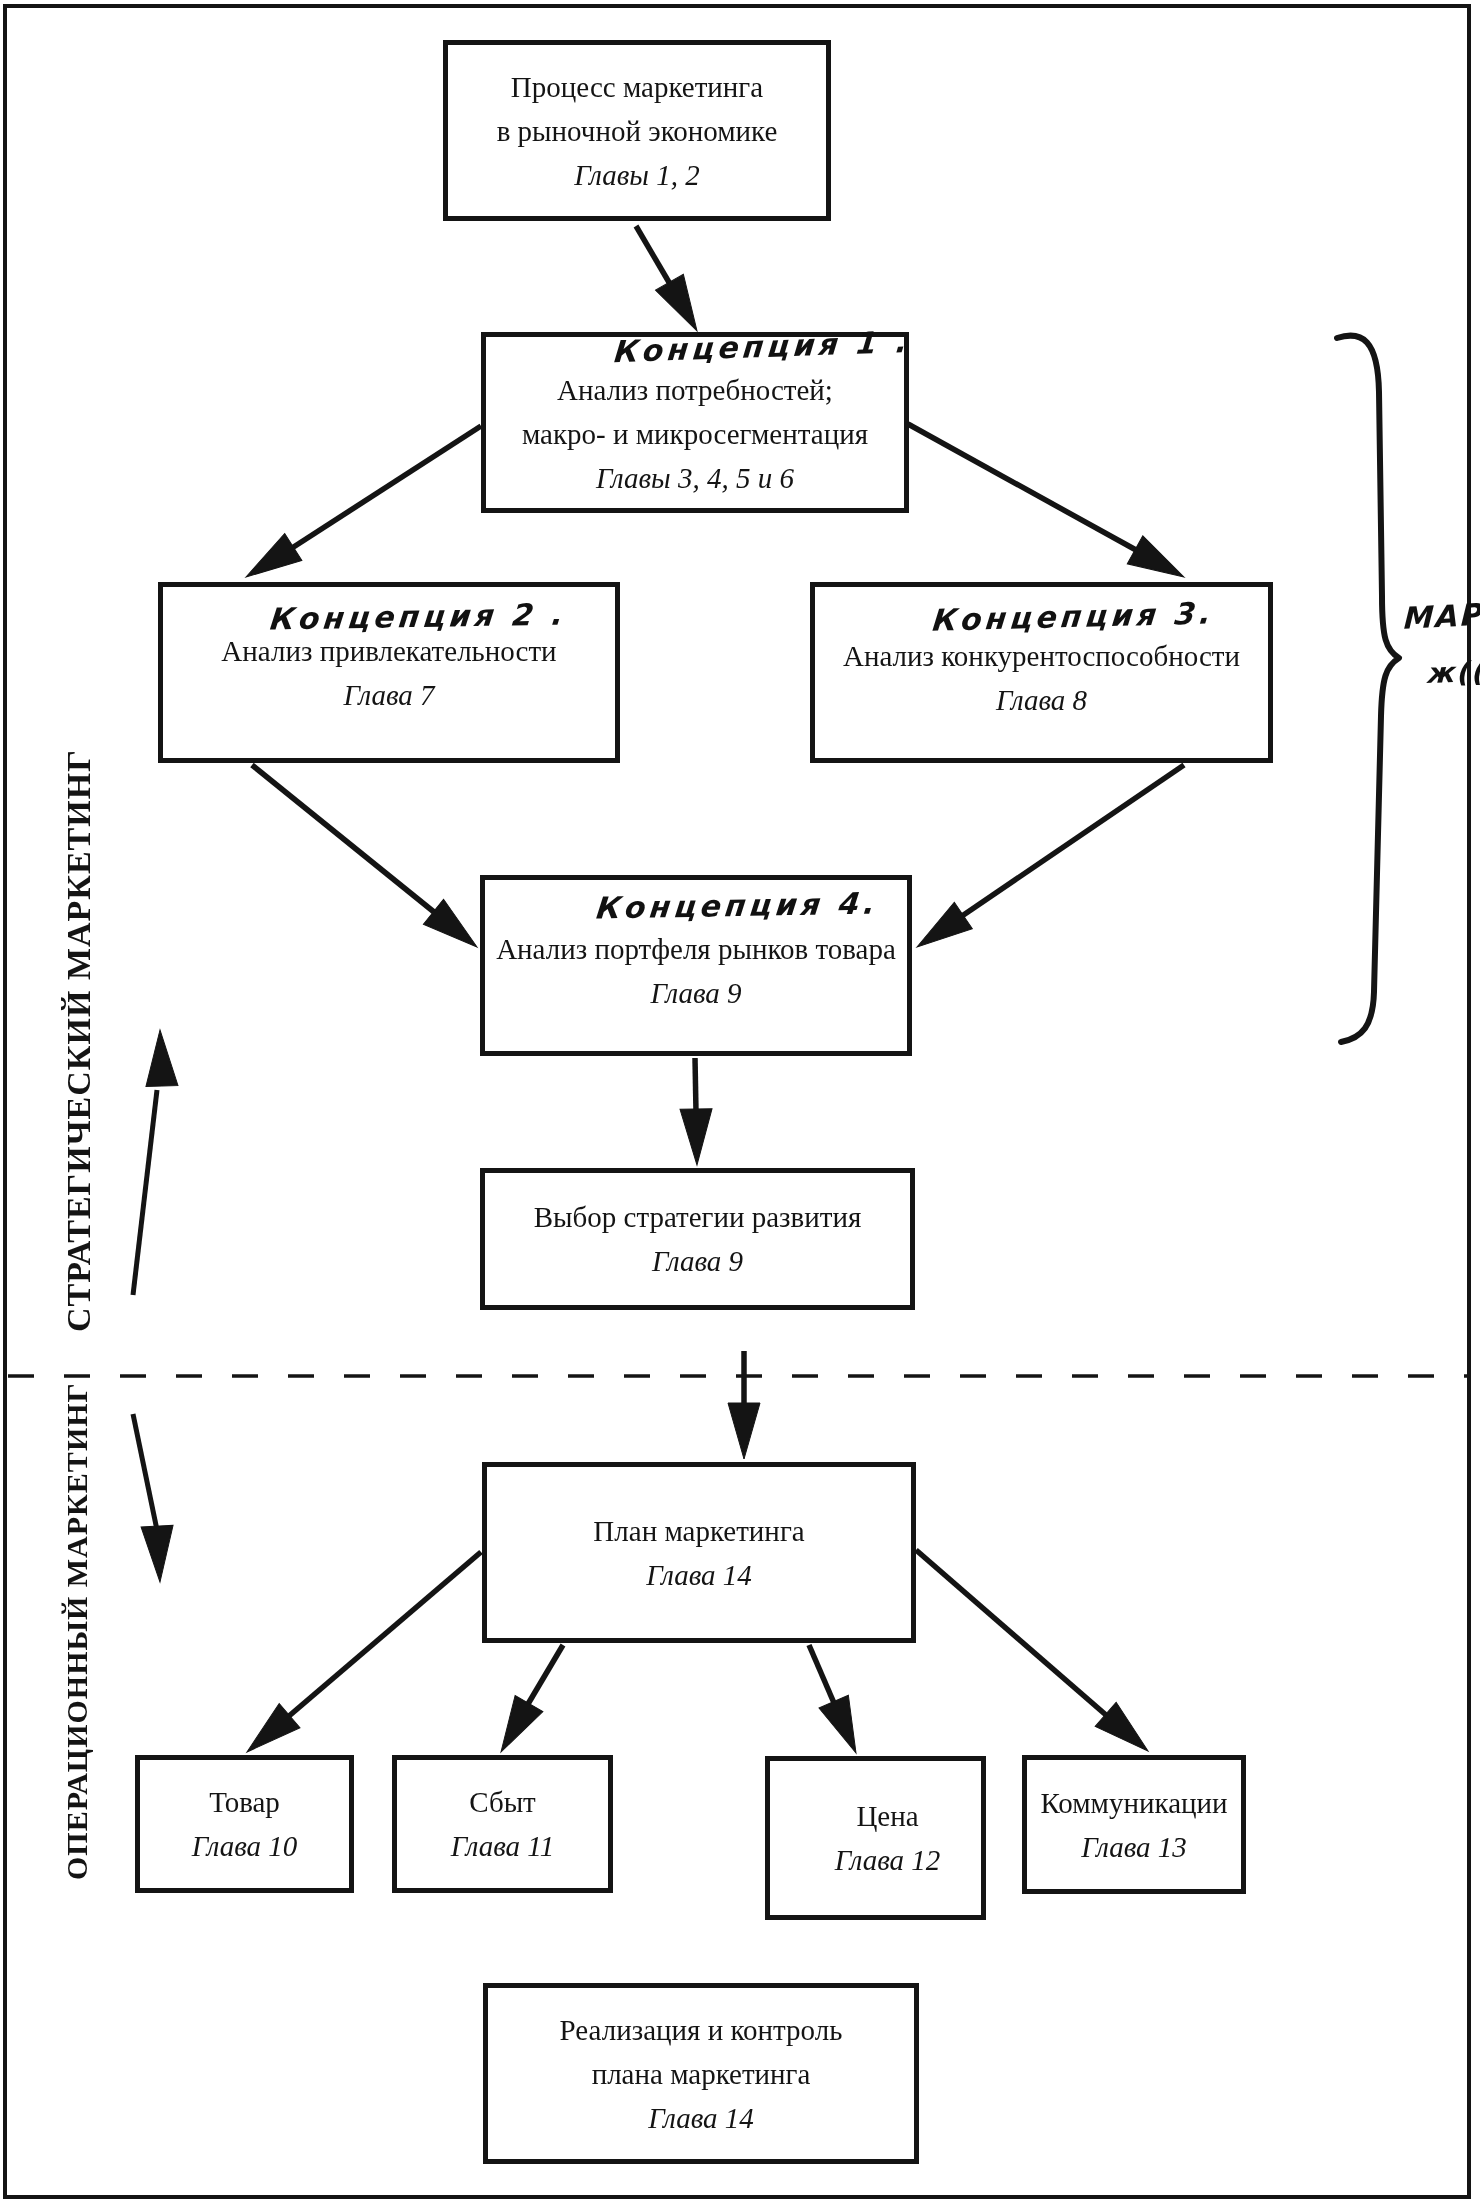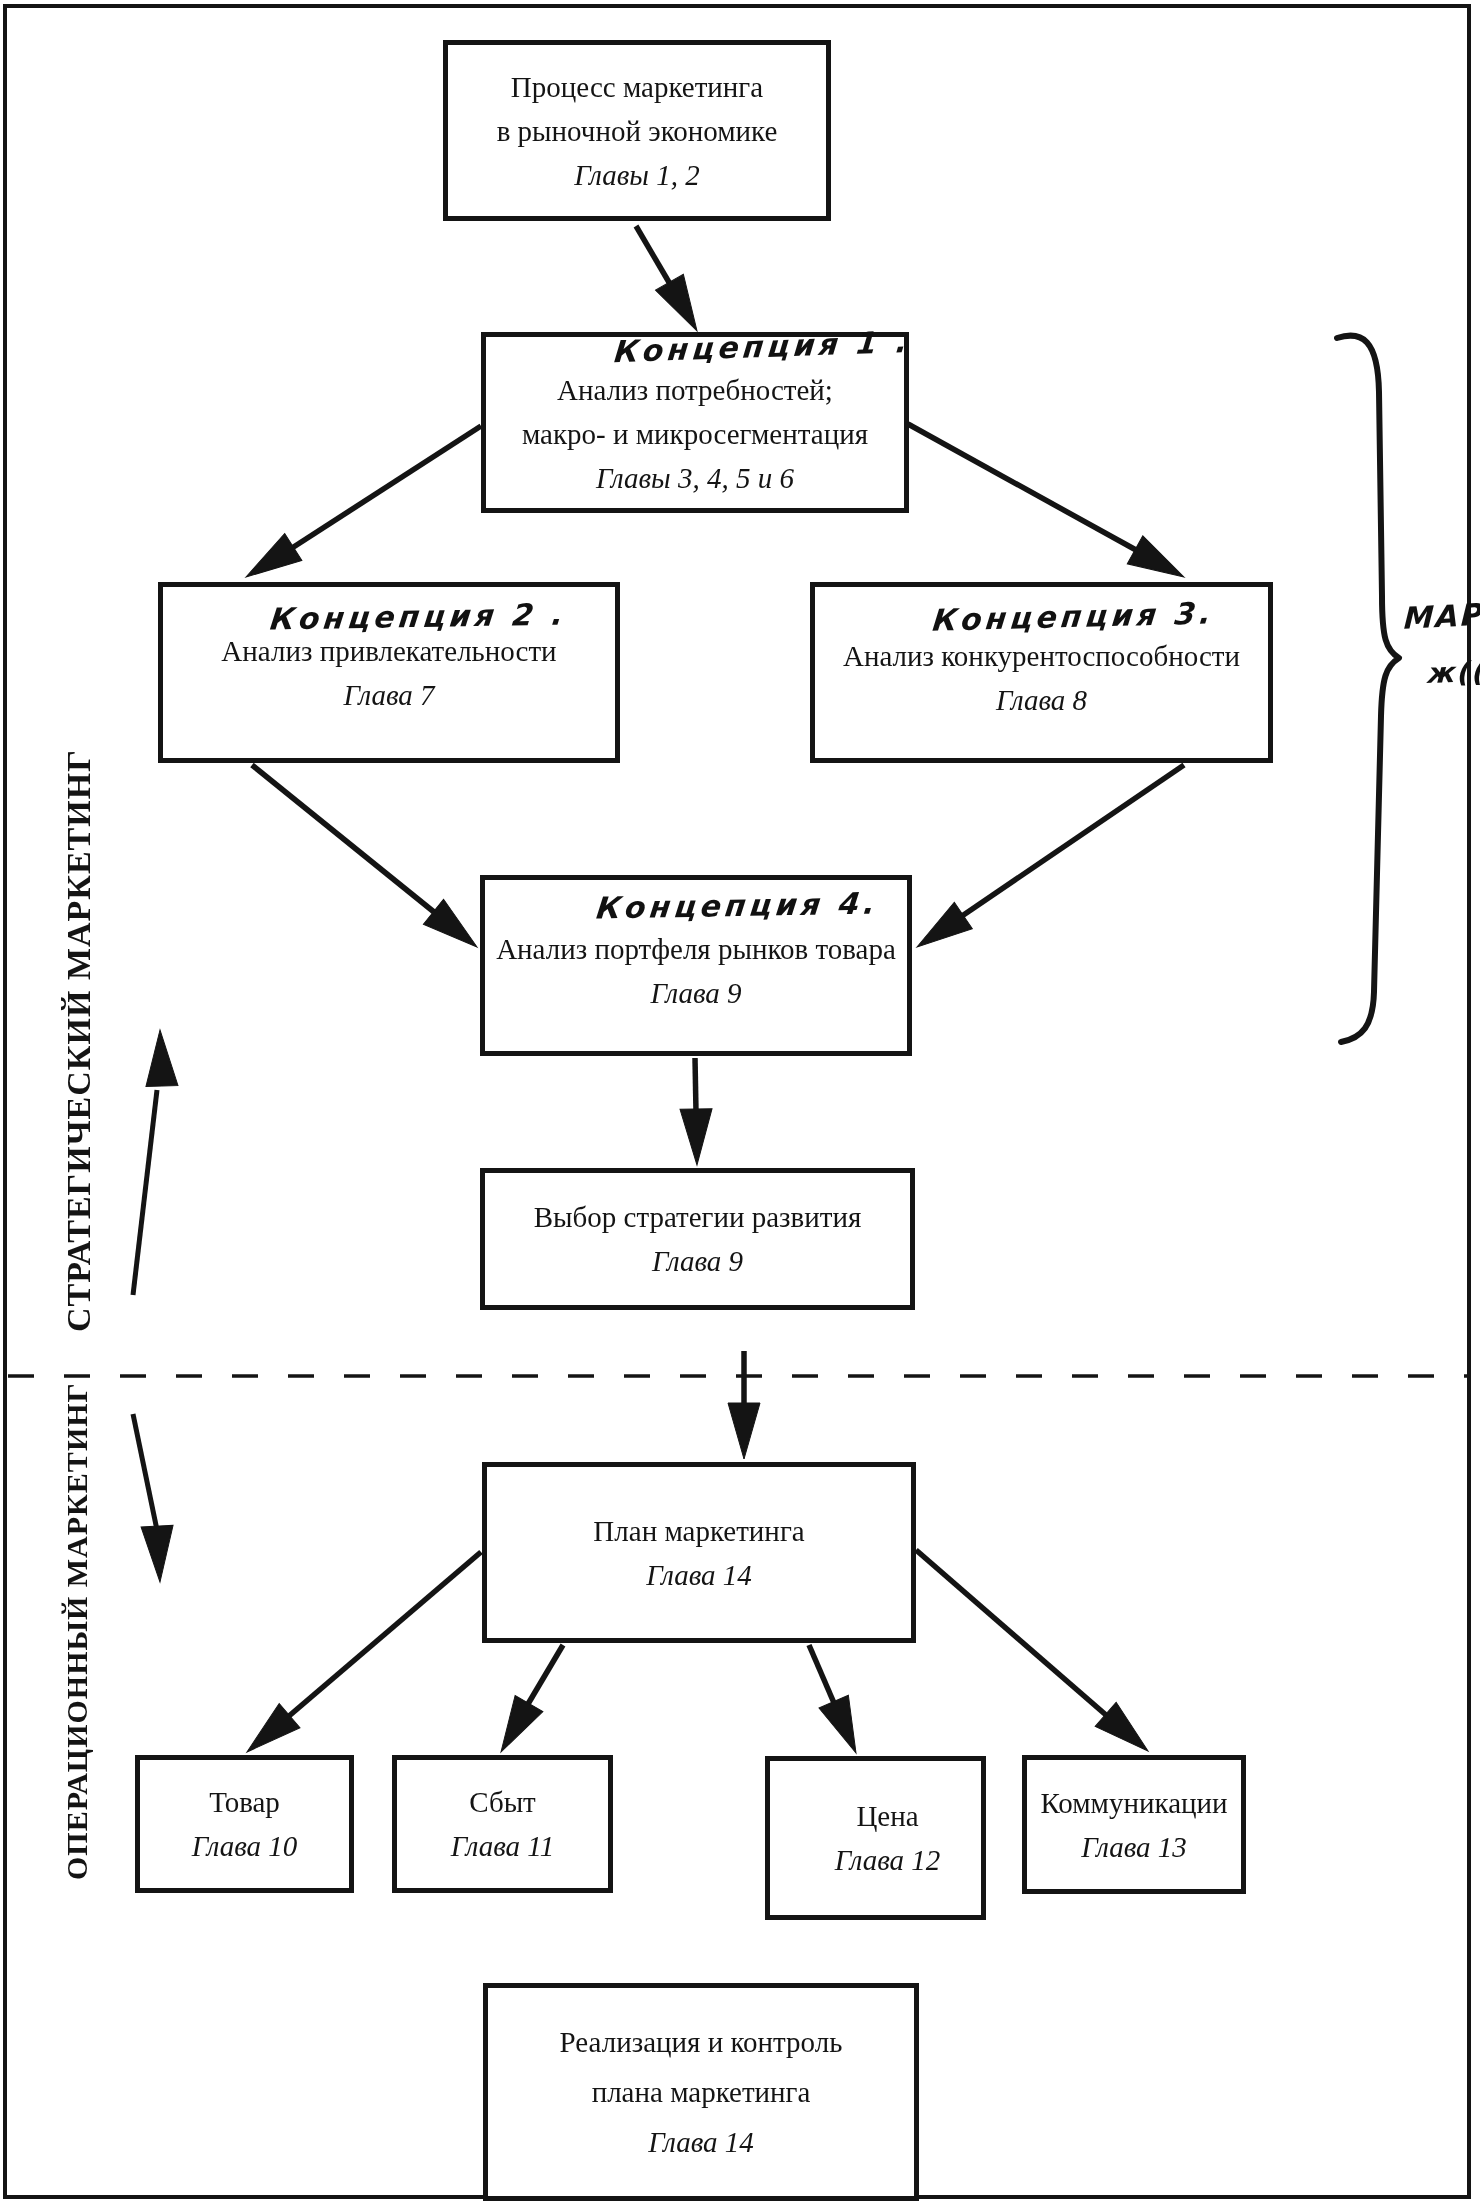--- a/index.html
+++ b/index.html
@@ -200,21 +200,21 @@
   <div class="box" style="left:765px;top:1756px;width:221px;height:164px;padding-left:24px;">
     <div class="line">Цена</div>
     <div class="chapter">Глава 12</div>
   </div>
 
   <div class="box" style="left:1022px;top:1755px;width:224px;height:139px;">
     <div class="line">Коммуникации</div>
     <div class="chapter">Глава 13</div>
   </div>
 
-  <div class="box" style="left:483px;top:1983px;width:436px;height:218px;gap:6px;">
+  <div class="box" style="left:483px;top:1983px;width:436px;height:181px;">
     <div class="line">Реализация и контроль</div>
     <div class="line">плана маркетинга</div>
     <div class="chapter">Глава 14</div>
   </div>
 
   <div class="vlabel" id="label-strategic">СТРАТЕГИЧЕСКИЙ МАРКЕТИНГ</div>
   <div class="vlabel" id="label-operational">ОПЕРАЦИОННЫЙ МАРКЕТИНГ</div>
 
   <div class="brace-note" id="brace-note-1">МАРК</div>
   <div class="brace-note" id="brace-note-2">ж((</div>

